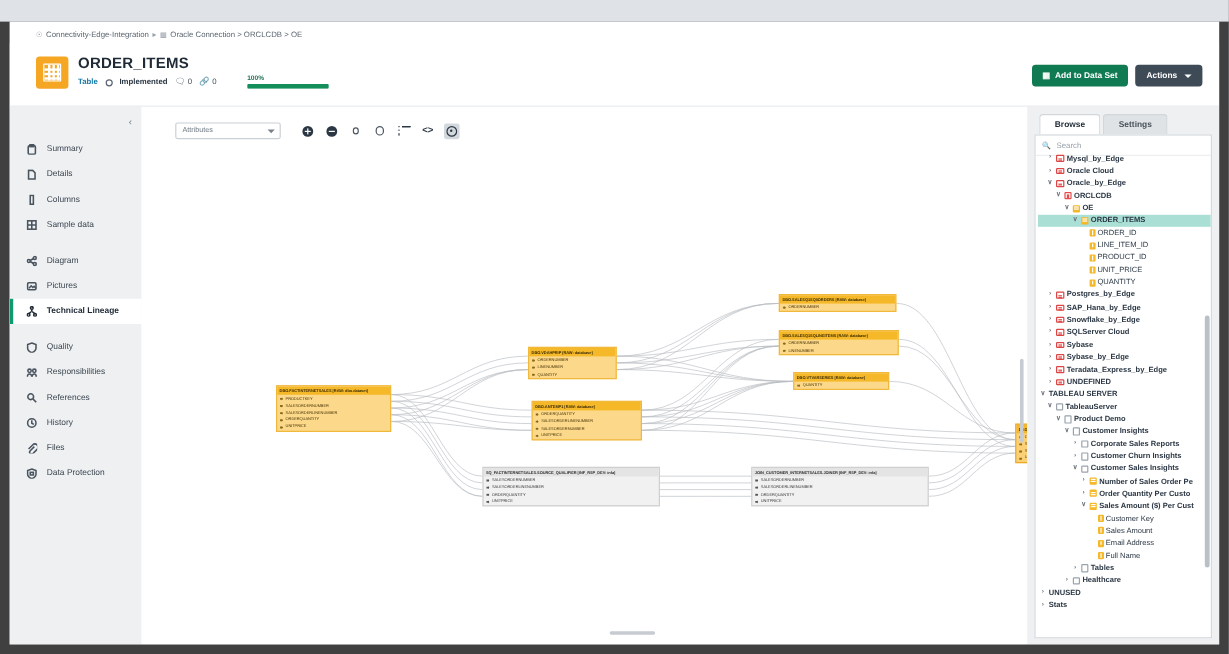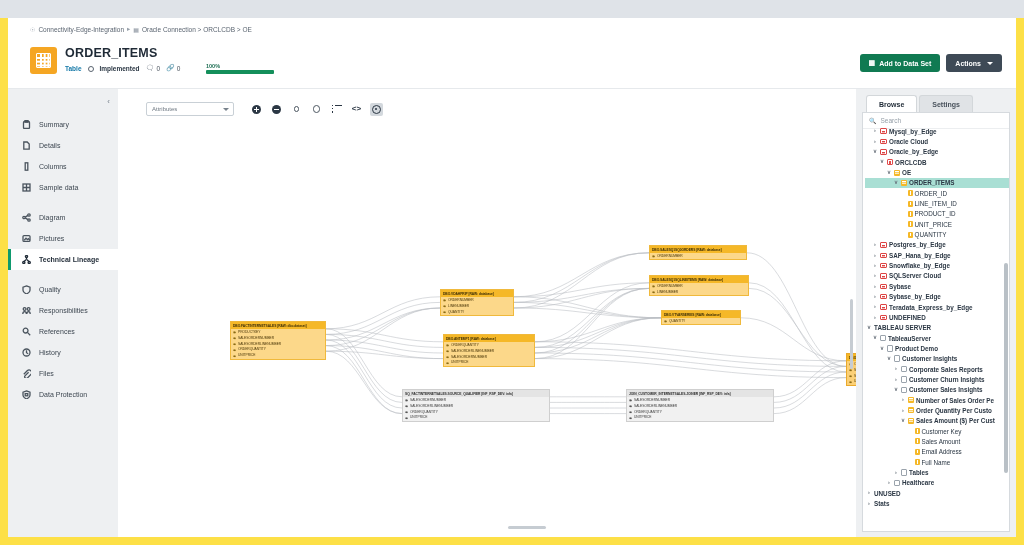--- a/index.html
+++ b/index.html
@@ -5,21 +5,21 @@
   * { box-sizing: border-box; margin: 0; padding: 0; }
   html, body {
     width: 1024px; height: 545px;
     font-family: "Liberation Sans", sans-serif;
     background: #d8dde3;
     overflow: hidden;
   }
   #app {
     position: absolute; left: 0; top: 0;
     width: 1024px; height: 545px;
-    background: #fde047;
+    background: #404040;
   }
 
   
   .win-top {
     position: absolute; left: 0; top: 0; width: 1024px; height: 18px;
     background: #dfe3e8;
   }
   .page {
     position: absolute; left: 8px; top: 18px;
     width: 1008px; height: 519px;

